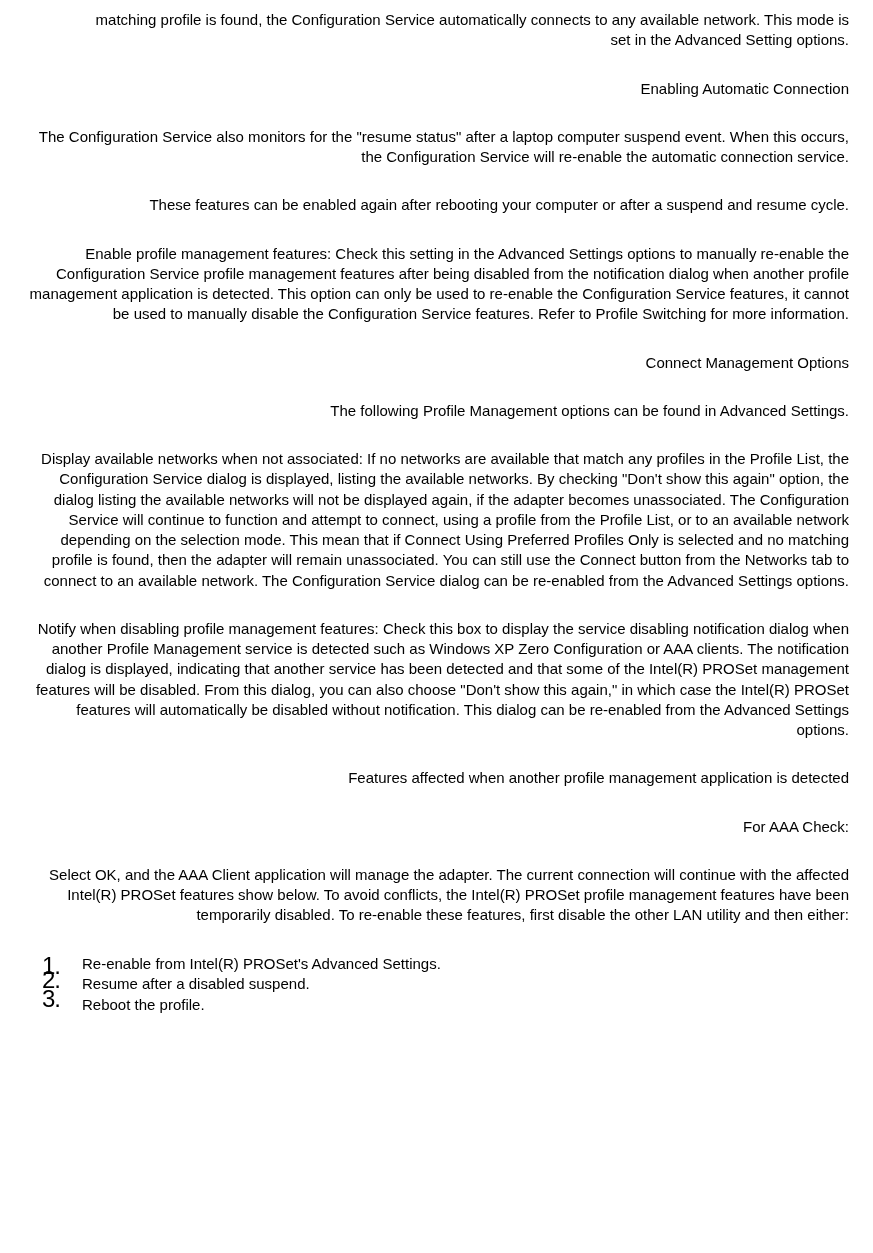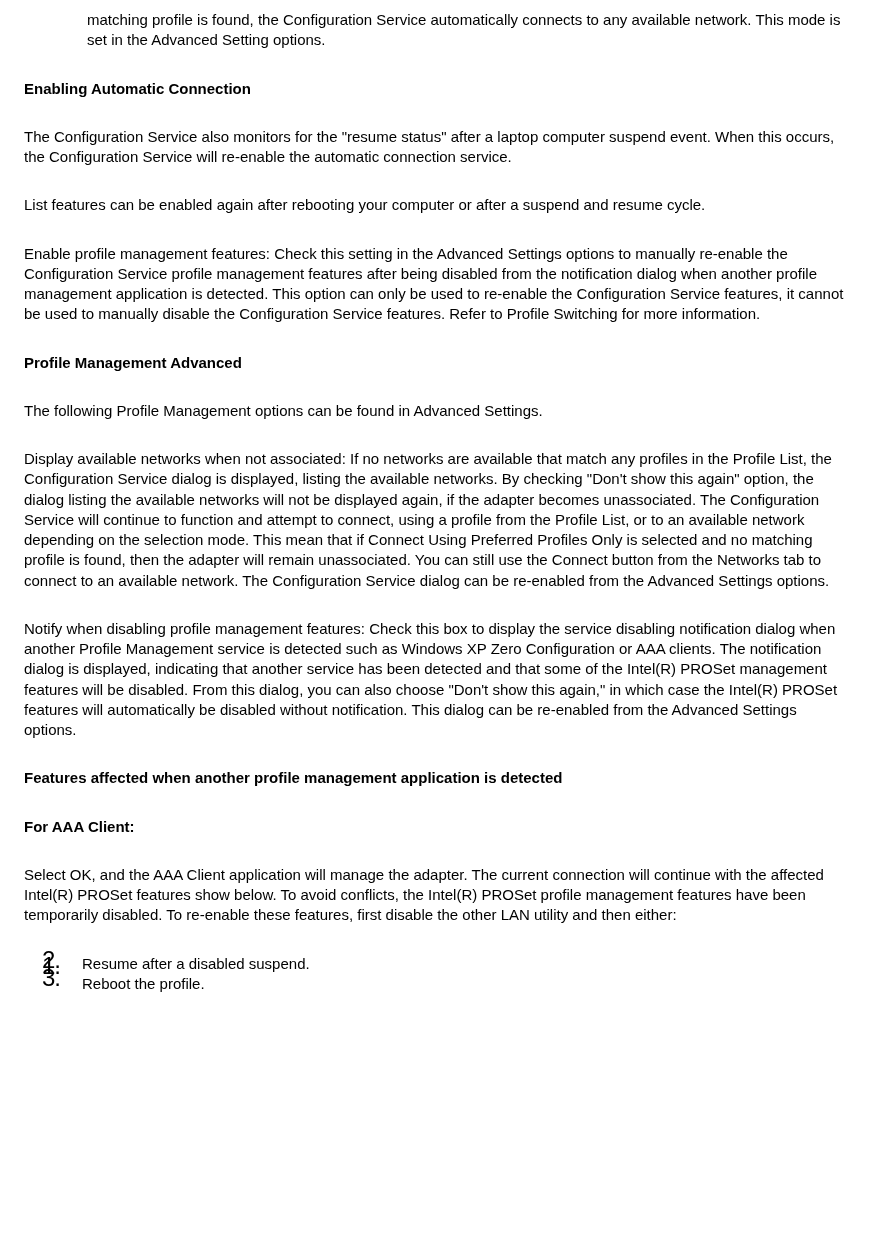--- a/index.html
+++ b/index.html
@@ -10,26 +10,27 @@
       margin: 0;
       padding: 10px 24px 30px 24px;
       max-width: 873px;
       box-sizing: border-box;
     }
     .indented {
       margin-left: 63px;
     }
     p {
       margin: 0 0 28px 0;
+      text-align: right;
     }
     .bold {
       font-weight: normal;
     }
     .section-heading {
-      font-weight: bold;
+      font-weight: normal;
       margin: 0 0 28px 0;
     }
     ol.custom {
       list-style: none;
       padding: 0;
       margin: 0 0 0 18px;
     }
     ol.custom li {
       position: relative;
       padding-left: 40px;
@@ -52,47 +53,48 @@
   </style>
 </head>
 <body>
 
 <p class="indented">matching profile is found, the Configuration Service automatically connects to any available network. This mode is set in the Advanced Setting options.</p>
 
 <p class="section-heading">Enabling Automatic Connection</p>
 
 <p>The Configuration Service also monitors for the "resume status" after a laptop computer suspend event. When this occurs, the Configuration Service will re-enable the automatic connection service.</p>
 
-<p>List features can be enabled again after rebooting your computer or after a suspend and resume cycle.</p>
+<p>These features can be enabled again after rebooting your computer or after a suspend and resume cycle.</p>
 
 <p>
   <span class="bold">Enable profile management features:</span><span> Check this setting in the Advanced Settings options to manually re-enable the Configuration Service profile management features after being disabled from the notification dialog when another profile management application is detected. This option can only be used to re-enable the Configuration Service features, it cannot be used to manually disable the Configuration Service features. Refer to Profile Switching for more information.</span>
 </p>
 
-<p class="section-heading">Profile Management Advanced</p>
+<p class="section-heading">Connect Management Options</p>
 
 <p>The following Profile Management options can be found in Advanced Settings.</p>
 
 <p>
   <span class="bold">Display available networks when not associated:</span><span> If no networks are available that match any profiles in the Profile List, the Configuration Service dialog is displayed, listing the available networks. By checking "Don't show this again" option, the dialog listing the available networks will not be displayed again, if the adapter becomes unassociated. The Configuration Service will continue to function and attempt to connect, using a profile from the Profile List, or to an available network depending on the selection mode. This mean that if Connect Using Preferred Profiles Only is selected and no matching profile is found, then the adapter will remain unassociated. You can still use the Connect button from the Networks tab to connect to an available network. The Configuration Service dialog can be re-enabled from the Advanced Settings options.</span>
 </p>
 
 <p>
   <span class="bold">Notify when disabling profile management features:</span><span> Check this box to display the service disabling notification dialog when another Profile Management service is detected such as Windows XP Zero Configuration or AAA clients. The notification dialog is displayed, indicating that another service has been detected and that some of the Intel(R) PROSet management features will be disabled. From this dialog, you can also choose "Don't show this again," in which case the Intel(R) PROSet features will automatically be disabled without notification. This dialog can be re-enabled from the Advanced Settings options.</span>
 </p>
 
 <p class="section-heading">Features affected when another profile management application is detected</p>
 
-<p class="section-heading">For AAA Client:</p>
+<p class="section-heading">For AAA Check:</p>
 
 <p>Select OK, and the AAA Client application will manage the adapter. The current connection will continue with the affected Intel(R) PROSet features show below. To avoid conflicts, the Intel(R) PROSet profile management features have been temporarily disabled. To re-enable these features, first disable the other LAN utility and then either:</p>
 
 <ol class="custom">
   <li>
     <span class="num">1.</span>
+    <span>Re-enable from Intel(R) PROSet's Advanced Settings.</span>
   </li>
   <li>
     <span class="num">2.</span>
     <span>Resume after a disabled suspend.</span>
   </li>
   <li>
     <span class="num">3.</span>
     <span>Reboot the profile.</span>
   </li>
 </ol>

